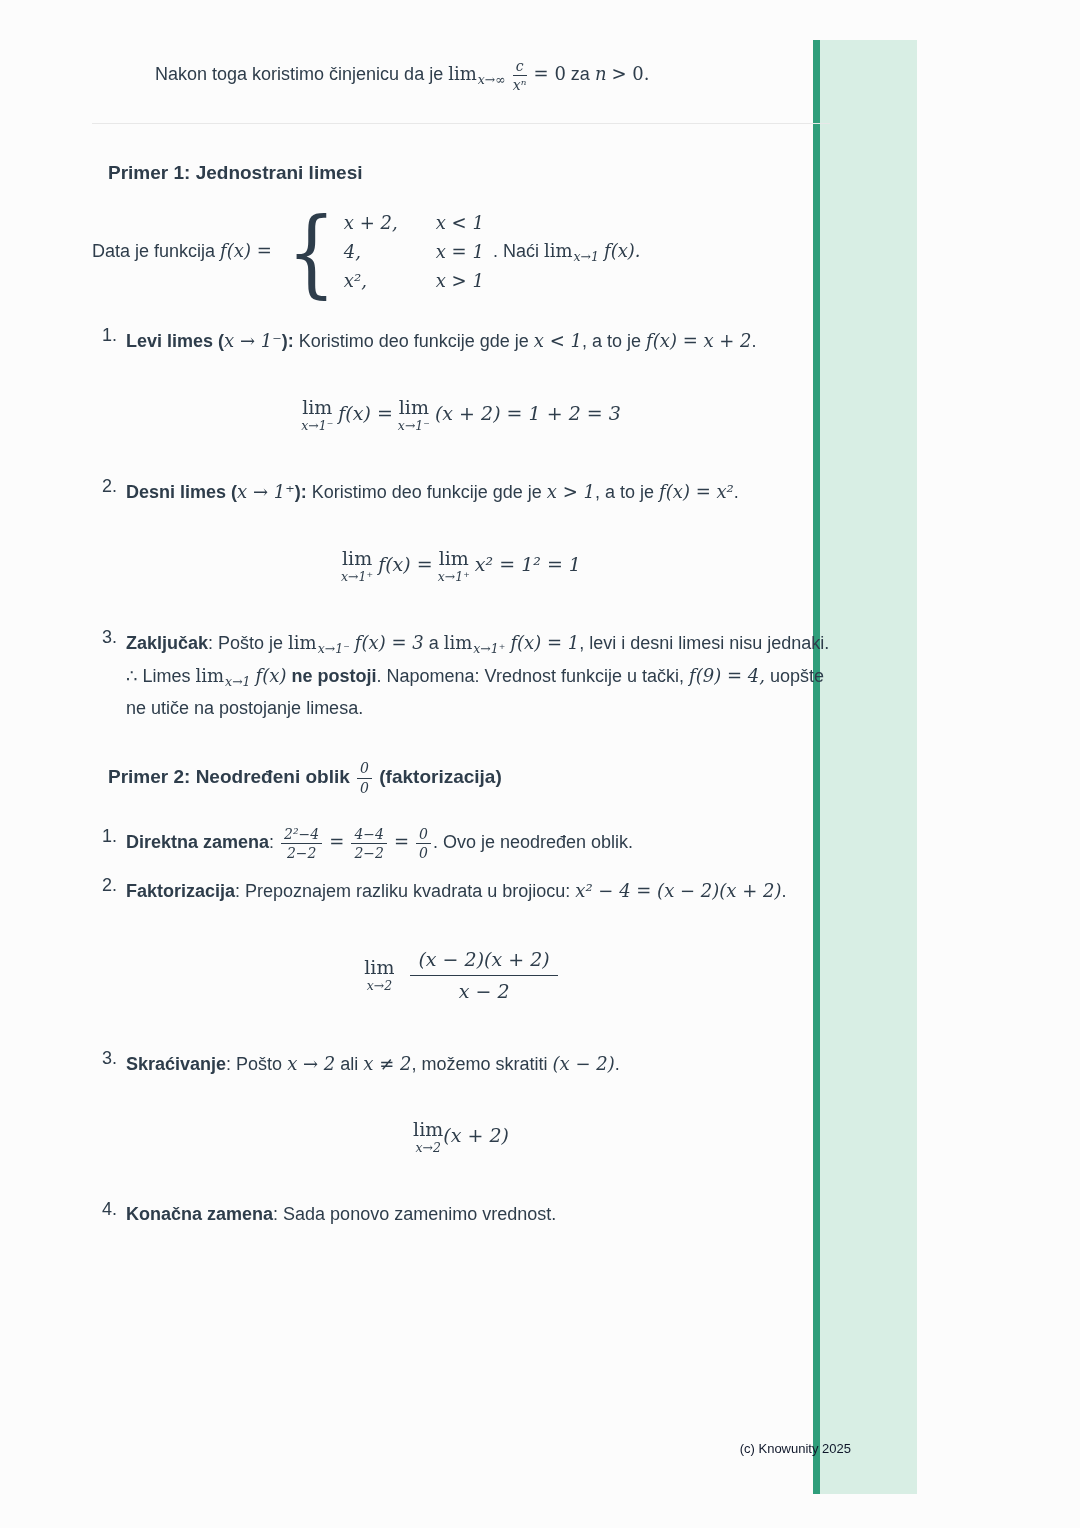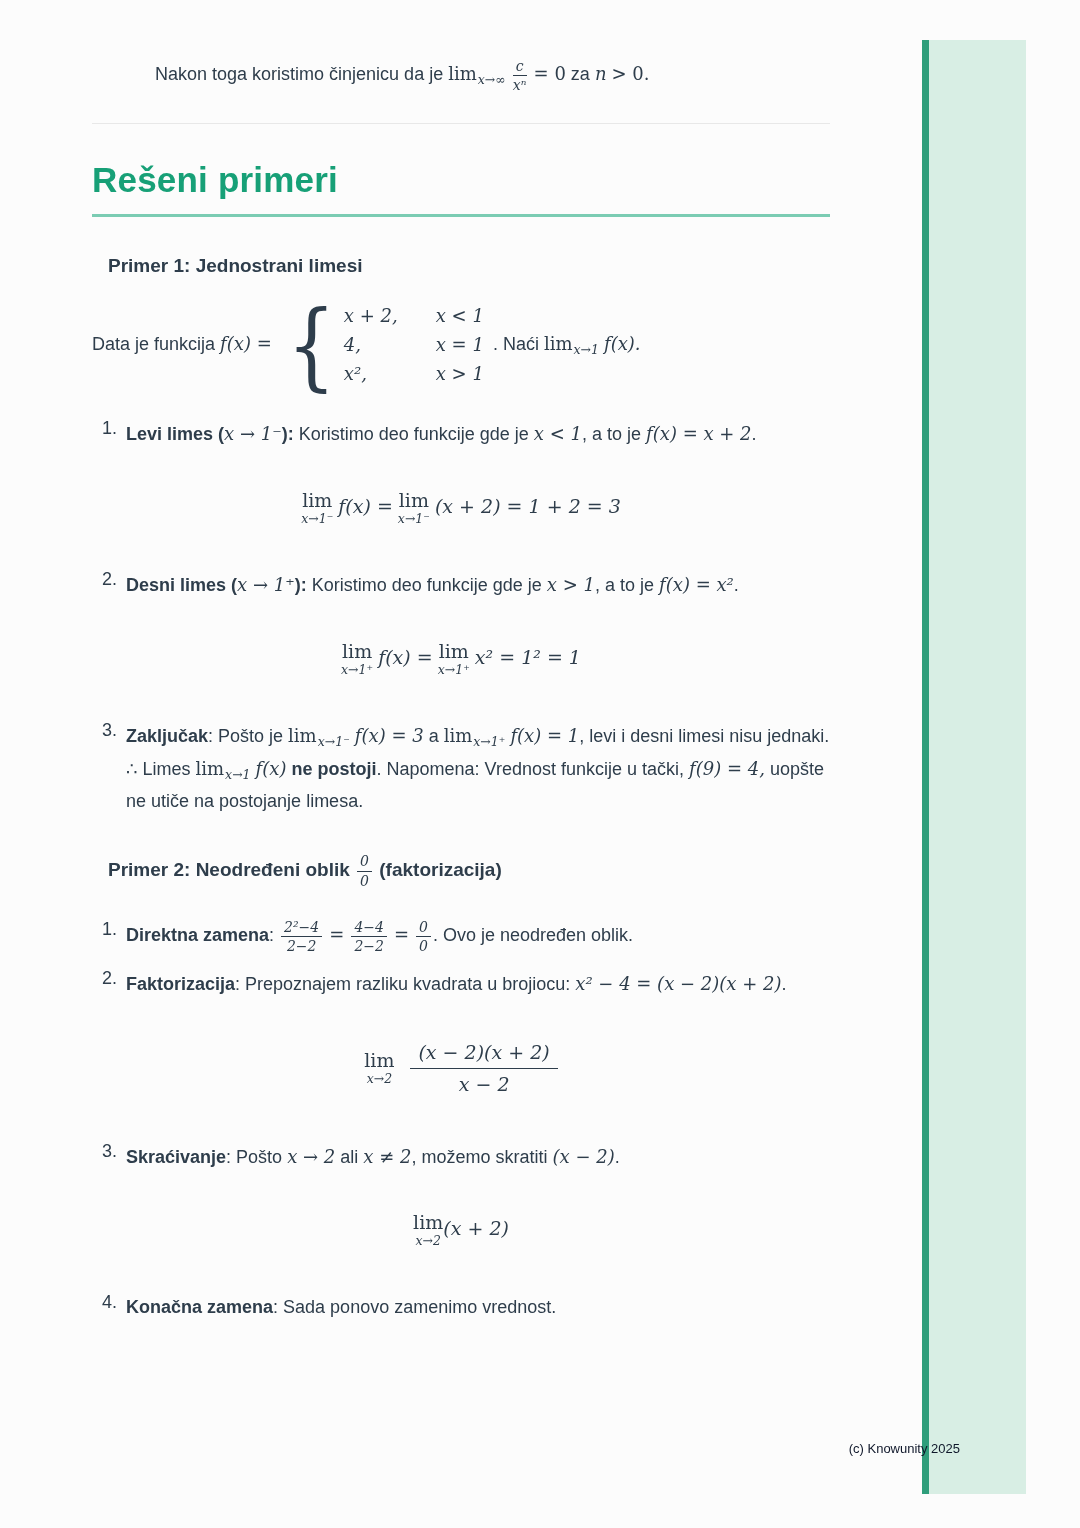--- a/index.html
+++ b/index.html
@@ -1,17 +1,17 @@
 <!DOCTYPE html>
 <html><head>
 <meta charset="utf-8">
 <style>
   html,body{margin:0;padding:0;}
   body{background:#fcfcfc;font-family:"Liberation Sans",sans-serif;color:#2e3d4b;font-size:18px;}
-  .page{position:relative;width:1026px;height:1528px;overflow:hidden;background:#fcfcfc;}
+  .page{position:relative;width:917px;height:1528px;overflow:hidden;background:#fcfcfc;}
   .band{position:absolute;top:40px;right:0;width:97px;height:1454px;background:#d8eee4;}
   .vline{position:absolute;top:40px;right:97px;width:7px;height:1454px;background:#2f9e7b;}
   .content{position:absolute;left:92px;top:58px;width:738px;}
   .p-intro{margin:0 0 30px 63px;line-height:1.5;}
   .divider{height:0;border-top:1px solid #e8e8e8;}
   .h1{margin:36px 0 0;padding-bottom:14px;border-bottom:3px solid #7bccb3;color:#17a077;font-size:35px;font-weight:700;letter-spacing:.2px;}
   .h2{margin:36px 16px 0;font-size:19px;font-weight:700;line-height:1.4;}
   .h2 .frac{font-weight:400;}
   .func-line{margin:22px 0 0;line-height:1.5;}
   .note{margin:36px 0 0;font-style:italic;line-height:1.5;}
@@ -56,21 +56,20 @@
           <span class="num">c</span>
           <span class="den">xⁿ</span>
         </span>
 <span class="mr">= 0</span>
 <span>za</span>
 <span class="mi">n</span>
 <span class="mr">&gt; 0.</span></p>
 
     <div class="divider"></div>
 
-    <h1 class="h1">Rešeni primeri</h1>
 
     <h2 class="h2">Primer 1: Jednostrani limesi</h2>
 
     <p class="func-line"><span>Data je funkcija</span>
 <span class="mi">f(x) =</span>
 <span class="cases">
           <span class="brace">{</span>
           <span class="cgrid">
             <span>x + 2,</span>
             <span>x &lt; 1</span>

